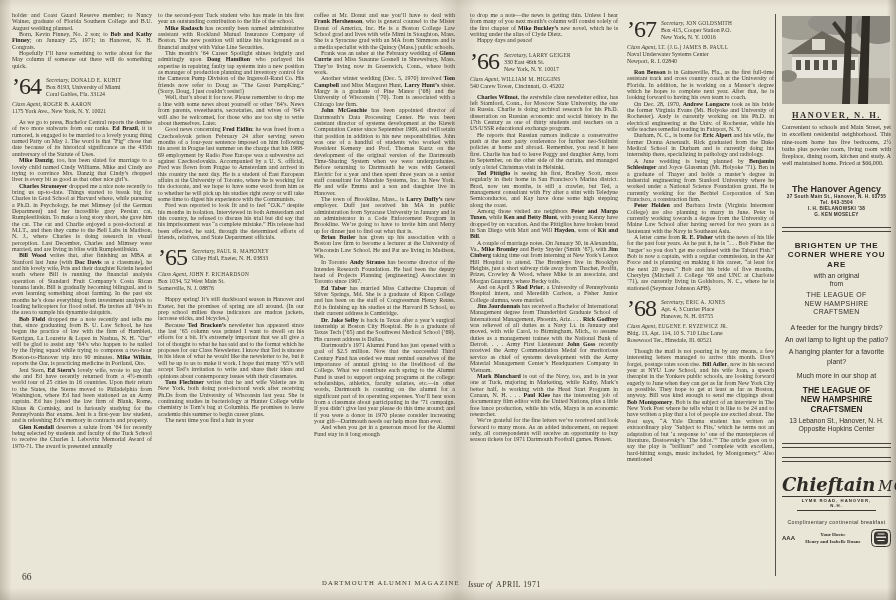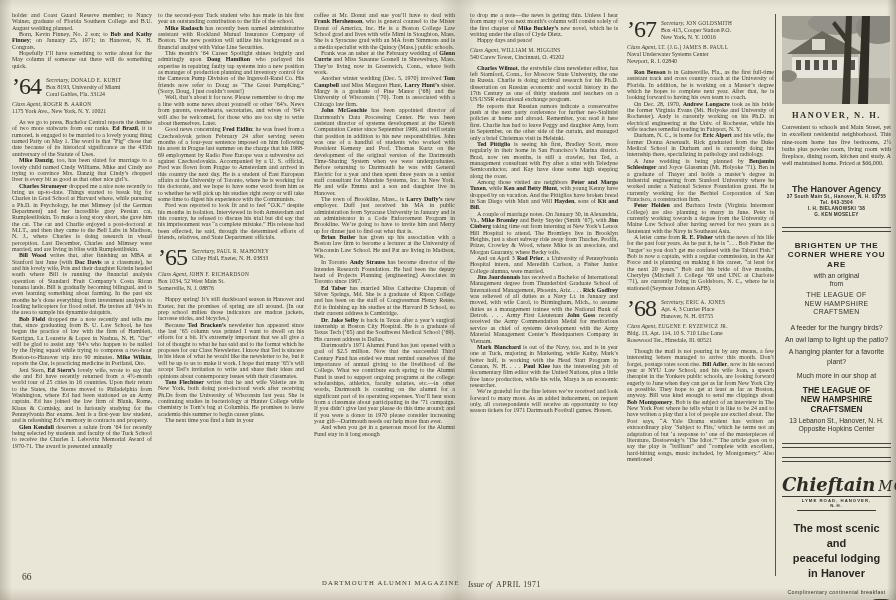--- a/index.html
+++ b/index.html
@@ -26,21 +26,21 @@
   .sechead{display:flex;gap:5px;margin:7px 0 2px;align-items:flex-start;}
   .secyear{font-size:24px;line-height:21px;letter-spacing:-1px;color:#2c2a24;}
   .secinfo{font-size:5.9px;line-height:7px;padding-top:1px;}
   .agenthead{font-size:5.9px;line-height:7px;margin:3px 0 4px;}
   .lab{font-style:italic;}
   .nm{font-size:5.3px;letter-spacing:.3px;}
   
   .vrule{position:absolute;left:775px;top:14px;width:1px;height:562px;background:#57534a;}
   .ads{position:absolute;left:782px;top:16px;width:109px;font-family:"Liberation Sans",sans-serif;color:#312f29;}
   .photo{width:108px;height:88px;display:block;}
-  .ad-head{font-family:"Liberation Serif",serif;font-weight:bold;font-size:8.5px;text-align:center;letter-spacing:1.6px;margin-top:6px;}
+  .ad-head{font-family:"Liberation Serif",serif;font-weight:bold;font-size:8.5px;text-align:center;letter-spacing:1.6px;margin-top:6px;text-decoration:underline;}
   .ad-body{font-family:"Liberation Serif",serif;font-size:6.1px;line-height:7.3px;text-align:justify;margin:4px 0 0;}
   .agency-name{font-weight:bold;font-size:9px;text-align:center;margin-top:16px;}
   .ad-tiny{font-weight:bold;font-size:4.7px;line-height:6px;text-align:center;letter-spacing:.3px;}
   .rule2{border-top:1px solid #47443b;border-bottom:1px solid #47443b;height:3px;margin:9px 0;}
   .lg-head{font-weight:bold;font-size:8px;line-height:9.5px;text-align:center;letter-spacing:.7px;color:#2b2923;}
   .lg-sub{font-size:6.8px;line-height:8px;text-align:center;margin-top:3px;}
   .lg-org{font-size:6.9px;line-height:8.5px;text-align:center;letter-spacing:.4px;margin-top:3px;}
   .lg-q{font-size:7px;line-height:10px;text-align:center;margin-top:2px;}
   .lg-more{font-size:7px;text-align:center;margin-top:5px;}
   .lg-shop{font-weight:bold;font-size:8.3px;line-height:9.5px;text-align:center;margin-top:7px;color:#2b2923;}
@@ -111,20 +111,24 @@
       <p class="para"><b>Brian Butler</b> has given up his association with a Boston law firm to become a lecturer at the University of Wisconsin Law School. He and Pat are living in Madison, Wis.</p>
       <p class="para">In Toronto <b>Andy Strauss</b> has become director of the Intendes Research Foundation. He had been the deputy head of Projects Planning (engineering) Associates in Toronto since 1967.</p>
       <p class="para"><b>Ed Taber</b> has married Miss Catherine Chapman of Silver Springs, Md. She is a graduate of Ripon College and has been on the staff of Congressman Henry Reuss. Ed is finishing up his studies at the Harvard B School, so their current address is Cambridge.</p>
       <p class="para"><b>Dr. Jake Selby</b> is back in Texas after a year’s surgical internship at Boston City Hospital. He is a graduate of Texas Tech (’65) and the Southwest Medical School (’69). His current address is Dallas.</p>
       <p class="para">Dartmouth’s 1971 Alumni Fund has just opened with a goal of $2.5 million. Now that the successful Third Century Fund has ended we must remind ourselves of the importance of annual giving to the livelihood of the College. What we contribute each spring to the Alumni Fund is used to support ongoing programs at the college: scholarships, athletics, faculty salaries, etc.—in other words, Dartmouth is counting on the alumni for a significant part of its operating expenses. You’ll hear soon from a classmate about participating in the ’71 campaign. If you didn’t give last year please do this time around; and if you were a donor in 1970 please consider increasing your gift—Dartmouth needs our help more than ever.</p>
       <p class="para">And when you get in a generous mood for the Alumni Fund stay in it long enough</p>
     </div>
   <div class="col" id="c4">
       <p class="para cont">to drop me a note—the news is getting thin. Unless I hear from many of you next month’s column will consist solely of the first chapter of <b>Mike Buckley’s</b> new novel, which he is writing under the alias of Clyde Dietz.</p>
       <p class="para">Happy days and peace!</p>
+      <div class="sechead">
+        <span class="secyear">’66</span>
+        <span class="secinfo"><span class="lab">Secretary,</span> <span class="nm">LARRY GEIGER</span><br>330 East 46th St.<br>New York, N. Y. 10017</span>
+      </div>
       <div class="agenthead"><span class="lab">Class Agent,</span> <span class="nm">WILLIAM M. HIGGINS</span><br>540 Carew Tower, Cincinnati, O. 45202</div>
       <p class="para"><b>Charles Wilmot</b>, the erstwhile class newsletter editor, has left Stamford, Conn., for Moscow State University, the one in Russia. Charlie is doing archival research for his Ph.D. dissertation on Russian economic and social history in the 17th Century as one of thirty students and teachers on a US/USSR educational exchange program.</p>
       <p class="para">He reports that Russian rumors indicate a conservative push at the next party conference for further neo-Stalinist policies at home and abroad. Remember, you read it here first. Charlie has had to leave Peggy and daughter Amy, born in September, on the other side of the curtain, and managed only a brief Christmas visit in Helsinki.</p>
       <p class="para"><b>Ted Pittiglio</b> is seeing his first, Bradley Scott, more regularly in their home in San Francisco’s Marina district. Brad, now ten months, is still a crawler, but Ted, a management consultant with Fry after a stint with Teledyne Semiconductor, and Kay have done some high stepping along the coast.</p>
       <p class="para">Among those visited are neighbors <b>Peter and Margo Tuxen</b>, while <b>Ken and Betty Blunt</b>, with young Kenny have dropped by on vacation. And the Pittiglios have broken bread in San Diego with Matt and Will <b>Hayden</b>, sons of <b>Kit and Bill</b>.</p>
       <p class="para">A couple of marriage notes. On January 30, in Alexandria, Va., <b>Mike Bromley</b> and Betty Snyder (Smith ’67), with <b>Jim Cinberg</b> taking time out from interning at New York’s Lenox Hill Hospital to attend. The Bromleys live in Brooklyn Heights, just a short subway ride away from Thacher, Proffit, Prizer, Crowley &amp; Wood, where Mike is an associate, and Morgan Guaranty, where Becky toils.</p>
       <p class="para">And on April 3 <b>Rod Prior</b>, a University of Pennsylvania Hospital intern, and Meredith Carlson, a Fisher Junior College alumna, were married.</p>
       <p class="para"><b>Jim Jourdonnais</b> has received a Bachelor of International Management degree from Thunderbird Graduate School of International Management, Phoenix, Ariz. . . . <b>Rick Godfrey</b> was relieved of all duties as a Navy Lt. in January and moved, with wife Carol, to Birmingham, Mich., to assume duties as a management trainee with the National Bank of Detroit. . . . Army First Lieutenant <b>John Goss</b> recently received the Army Commendation Medal for meritorious service as chief of systems development with the Army Material Management Center’s Headquarters Company in Vietnam.</p>
       <p class="para"><b>Mark Blanchard</b> is out of the Navy, too, and is in year one at Tuck, majoring in Marketing, while Kathy, Mark’s better half, is working with the Head Start Program in Canaan, N. H. . . . <b>Paul Klee</b> has the interesting job of documentary film editor with the United Nations, plus a little free lance production, while his wife, Marya is an economic researcher.</p>
       <p class="para">We’re grateful for the fine letters we’ve received and look forward to many more. As an added inducement, on request only, all correspondents will receive an opportunity to buy season tickets for 1971 Dartmouth Football games. Honest.</p>
@@ -214,26 +218,20 @@
     </div>
 
     <div class="rule2"></div>
     <div class="rule2" style="margin-top:5px;"></div>
 
     <div>
       <div class="chef-logo">
         <span class="chef-script">Chieftain</span><span class="chef-motel">MOTEL</span>
       </div>
       <div class="chef-road">LYME ROAD, HANOVER, N.H.</div>
-      <div style="margin-top:10px;">
-        <div class="chef-line">The most scenic</div>
-        <div class="chef-line">and</div>
-        <div class="chef-line">peaceful lodging</div>
-        <div class="chef-line">in Hanover</div>
-      </div>
       <div class="chef-bfast">Complimentary continental breakfast</div>
       <div class="chef-hosts">
         <span class="chef-aaa">AAA</span>
         <span class="chef-hostmid">
           <span>Your Hosts:</span><br>
           <span>Henry and Isabelle Doane</span>
         </span>
         <svg width="20" height="18" viewBox="0 0 20 18" xmlns="http://www.w3.org/2000/svg">
           <rect x="0.5" y="0.5" width="19" height="17" rx="4" fill="none" stroke="#3a3832"></rect>
           <rect x="3" y="2.5" width="14" height="13" rx="3.5" fill="#3a3832"></rect>

